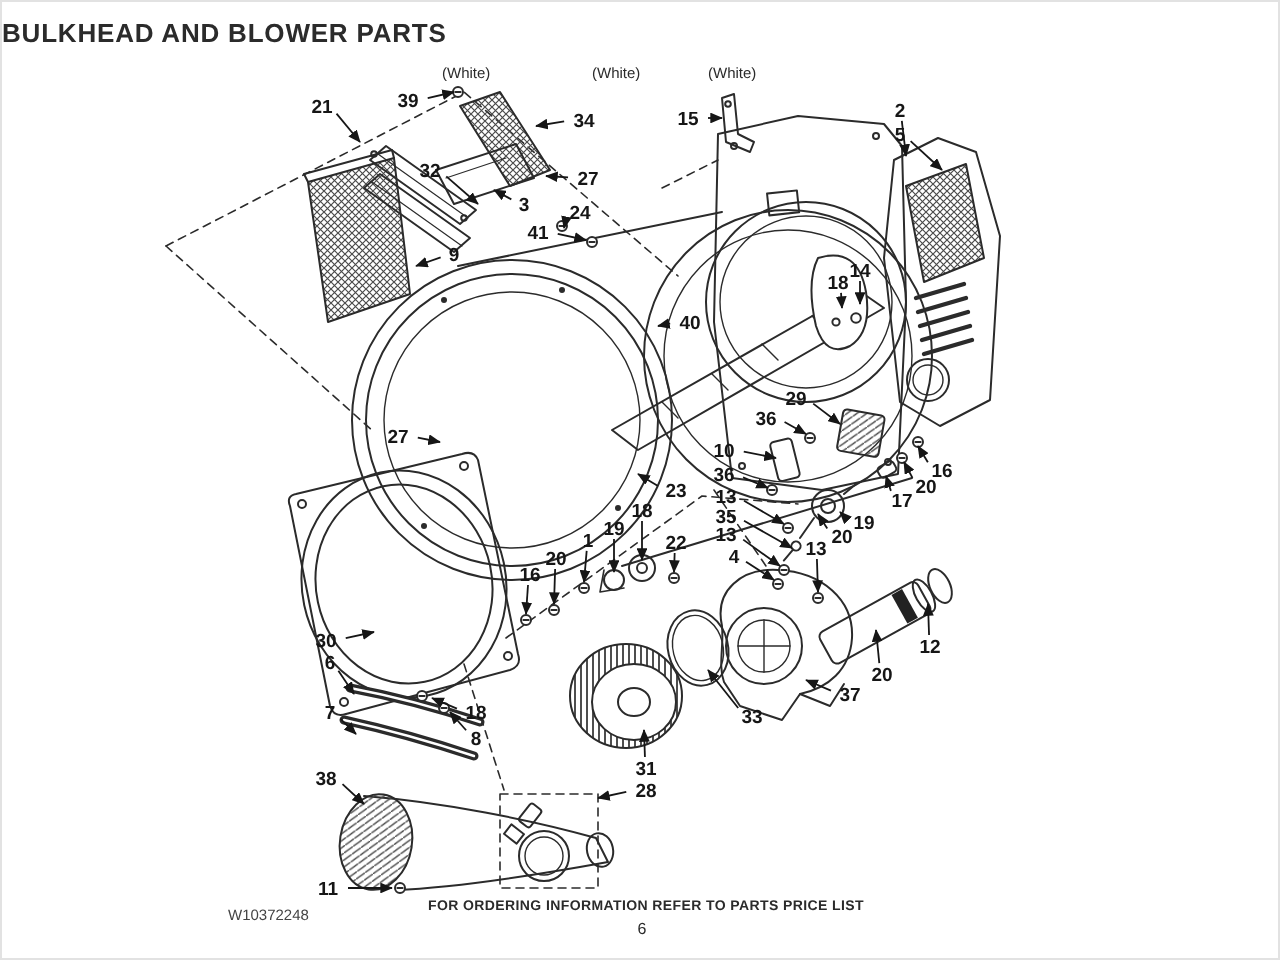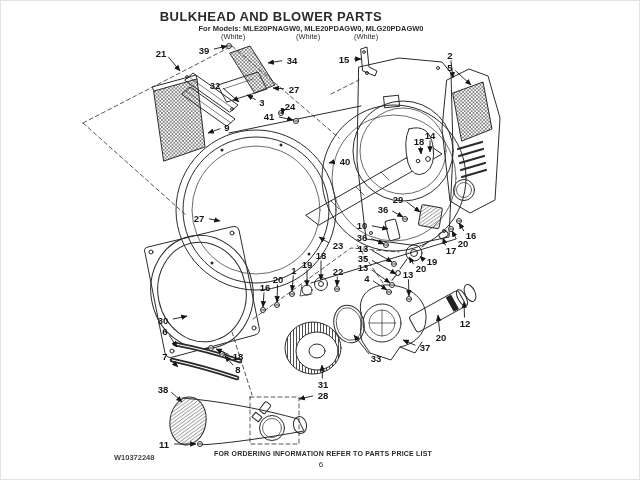--- a/index.html
+++ b/index.html
@@ -3,47 +3,46 @@
 <meta charset="utf-8">
 <style>
   :root{ --ink:#2b2b2b; --paper:#ffffff; }
   html,body{margin:0;padding:0;background:#888;}
   .page{
     position:relative; width:640px; height:480px; background:var(--paper);
     font-family:"Liberation Sans", sans-serif; overflow:hidden; margin:0 auto;
     box-sizing:border-box; border:1px solid #e2e2e2;
   }
   .title{
-    position:absolute; top:8px; left:0; width:540px; text-align:center;
+    position:absolute; top:8px; left:0; width:540px; 
     font-size:13px; font-weight:bold; letter-spacing:.4px; color:var(--ink);
   }
   .models{
     position:absolute; top:23px; left:0; width:620px; text-align:center;
     font-size:7.5px; font-weight:bold; color:var(--ink);
   }
   .wl{ position:absolute; top:31px; font-size:7.5px; font-weight:normal; color:var(--ink); }
   .wl1{ left:220px; } .wl2{ left:295px; } .wl3{ left:353px; }
   svg.diagram{ position:absolute; left:0; top:0; }
   .callout-num{ font:700 9.5px "Liberation Sans", sans-serif; fill:#161616; }
   .leader{ stroke:#161616; stroke-width:0.9; }
-  .footer-doc{ position:absolute; left:113px; top:452px; font-size:7.5px; color:#444;font-weight:bold; }
+  .footer-doc{ position:absolute; left:113px; top:452px; font-size:7.5px; color:#444; }
   .footer-note{
     position:absolute; left:0; top:449px; width:644px; text-align:center;
     font-size:7px; font-weight:bold; color:var(--ink); letter-spacing:.2px;
   }
   .footer-page{ position:absolute; left:0; top:459px; width:640px; text-align:center;
     font-size:8px; color:var(--ink); }
 </style>
 </head>
 <body>
 
 <div class="page">
 
   <div class="title">BULKHEAD AND BLOWER PARTS</div>
-  <div class="models">For Models: MLE20PNAGW0, MLE20PDAGW0, MLG20PDAGW0</div>
   <span class="wl wl1">(White)</span>
   <span class="wl wl2">(White)</span>
   <span class="wl wl3">(White)</span>
 
   <svg class="diagram" width="640" height="480" viewBox="0 0 640 480">
     <defs>
       <pattern id="xh" patternUnits="userSpaceOnUse" width="3.5" height="3.5">
         <path d="M0 0L3.5 3.5M3.5 0L0 3.5" stroke="#4a4a4a" stroke-width="0.6"></path>
       </pattern>
       <pattern id="dh" patternUnits="userSpaceOnUse" width="4" height="4">

